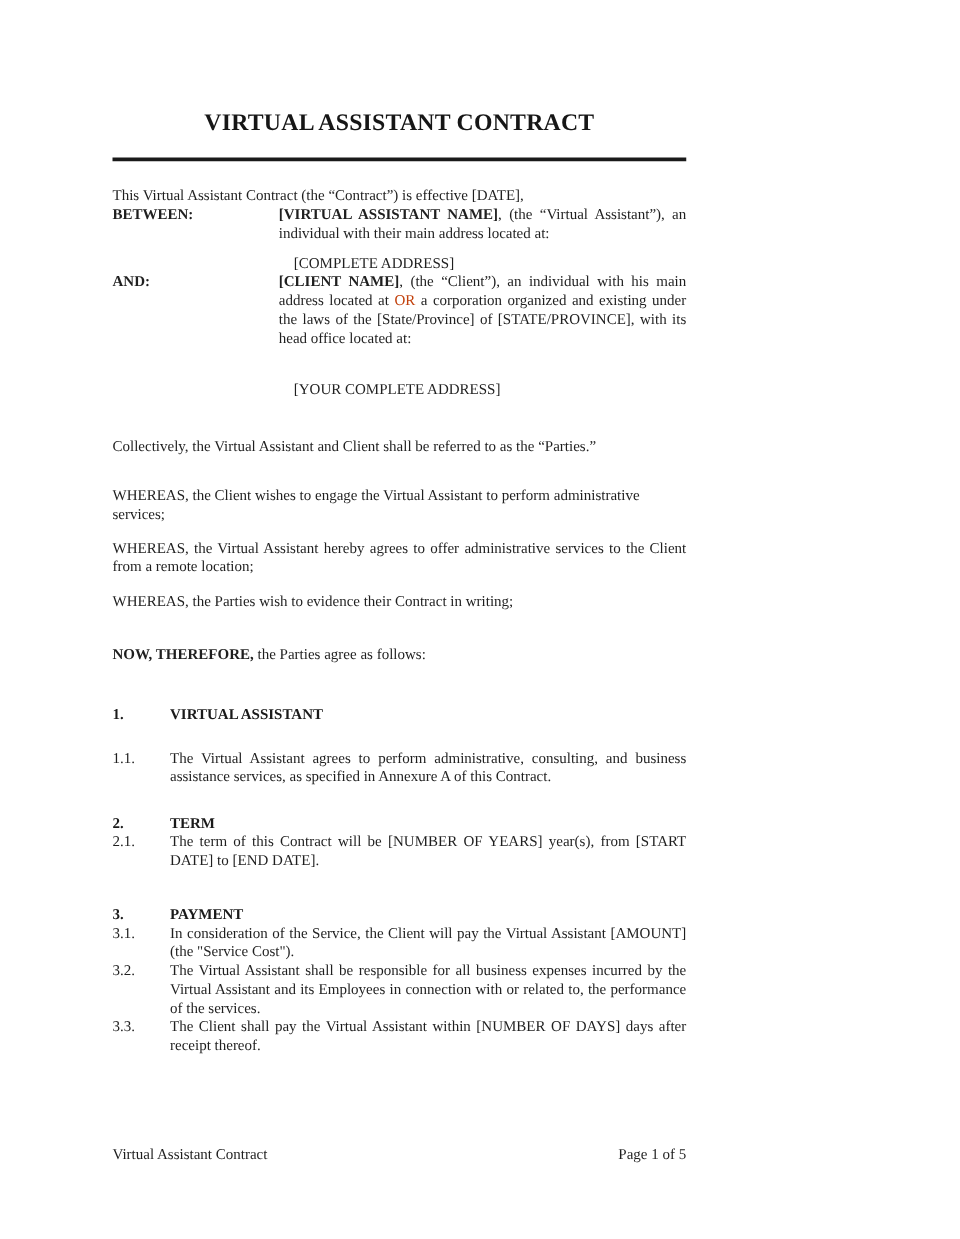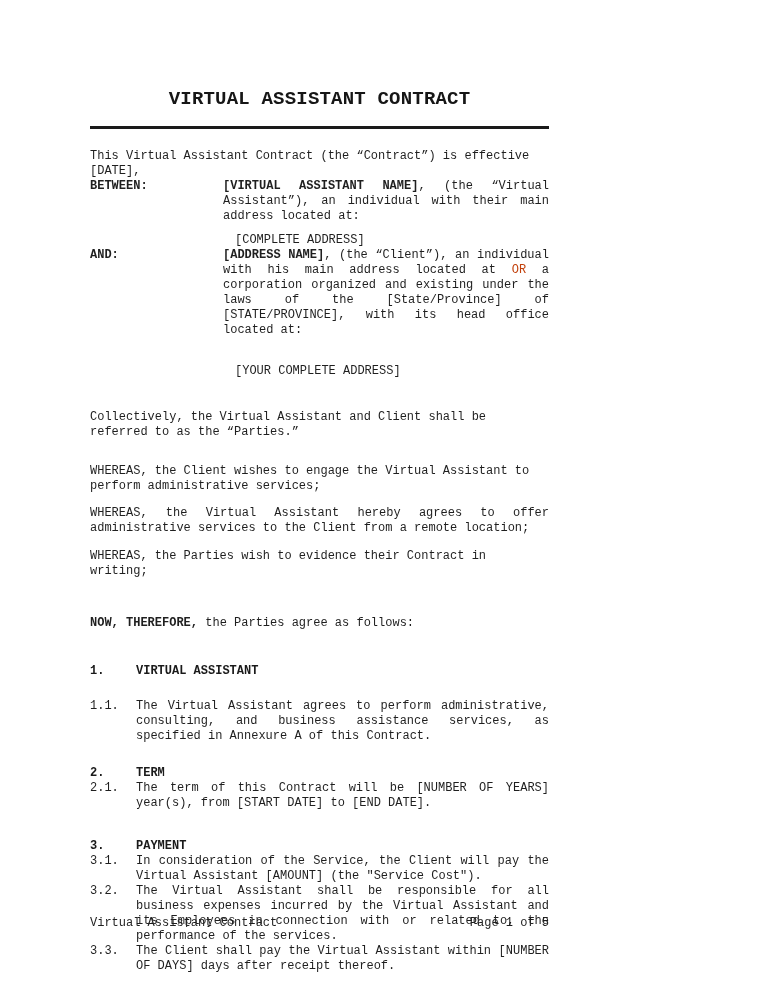--- a/index.html
+++ b/index.html
@@ -1,20 +1,20 @@
 <!DOCTYPE html>
 <html><head>
 <meta charset="utf-8">
 <style>
   html,body{margin:0;padding:0;background:#ffffff;}
   .page{
     position:relative;
     width:640px;height:991px;
     background:#ffffff;
-    font-family:Liberation Mono, monospace;
+    font-family:Liberation Serif, serif;
     font-size:12px;line-height:15px;
     color:#1f1f1f;
     box-sizing:border-box;
     padding:88px 91px 0 90px;
     overflow:hidden;
   }
   .doc-title{
     font-size:19px;line-height:22px;
     font-weight:bold;text-align:center;color:#161616;
     letter-spacing:0.2px;
@@ -33,21 +33,21 @@
   .section-heading{display:flex;font-weight:bold;color:#1a1a1a;}
   .clause-row{display:flex;}
   .num-col{width:46px;flex-shrink:0;}
   .clause-text{flex:1;text-align:justify;}
   .footer{
     position:absolute;left:90px;right:91px;top:916px;
     display:flex;justify-content:space-between;
   }
   .mt9{margin-top:9px}.mt12{margin-top:12px}.mt13{margin-top:13px}
   .mt14{margin-top:0}.mt20{margin-top:20px}.mt22{margin-top:22px}
-  .mt24{margin-top:24px}.mt26{margin-top:26px}.mt27{margin-top:37px}
+  .mt24{margin-top:24px}.mt26{margin-top:26px}.mt27{margin-top:27px}
   .mt28{margin-top:28px}.mt31{margin-top:31px}.mt32{}
   .mt33{margin-top:33px}
 </style>
 </head>
 <body>
 
 <div class="page">
 
   <div class="doc-title">VIRTUAL ASSISTANT CONTRACT</div>
 
@@ -57,21 +57,21 @@
 
   <div class="party-row mt32">
     <span class="party-label">BETWEEN:</span>
     <span class="party-content"><span class="bold">[VIRTUAL ASSISTANT NAME]</span><span>, (the “Virtual Assistant”), an individual with their main address located at:</span></span>
   </div>
 
   <div class="party-address mt9">[COMPLETE ADDRESS]</div>
 
   <div class="party-row mt32">
     <span class="party-label">AND:</span>
-    <span class="party-content"><span class="bold">[ADDRESS NAME]</span><span>, (the “Client”), an individual with his main address located at </span><span class="muted">OR</span><span> a corporation organized and existing under the laws of the [State/Province] of [STATE/PROVINCE], with its head office located at:</span></span>
+    <span class="party-content"><span class="bold">[CLIENT NAME]</span><span>, (the “Client”), an individual with his main address located at </span><span class="muted">OR</span><span> a corporation organized and existing under the laws of the [State/Province] of [STATE/PROVINCE], with its head office located at:</span></span>
   </div>
 
   <div class="party-address mt26">[YOUR COMPLETE ADDRESS]</div>
 
   <p class="para mt31">Collectively, the Virtual Assistant and Client shall be referred to as the “Parties.”</p>
 
   <p class="para mt24">WHEREAS, the Client wishes to engage the Virtual Assistant to perform administrative services;</p>
 
   <p class="para justify mt12">WHEREAS, the Virtual Assistant hereby agrees to offer administrative services to the Client from a remote location;</p>
 

